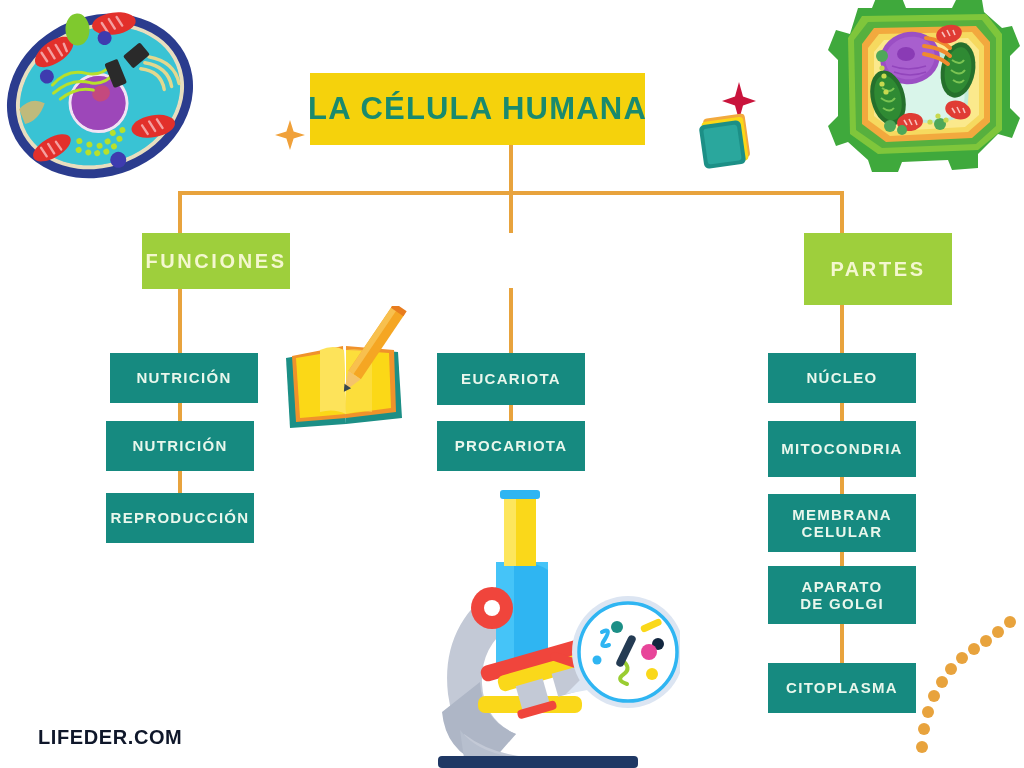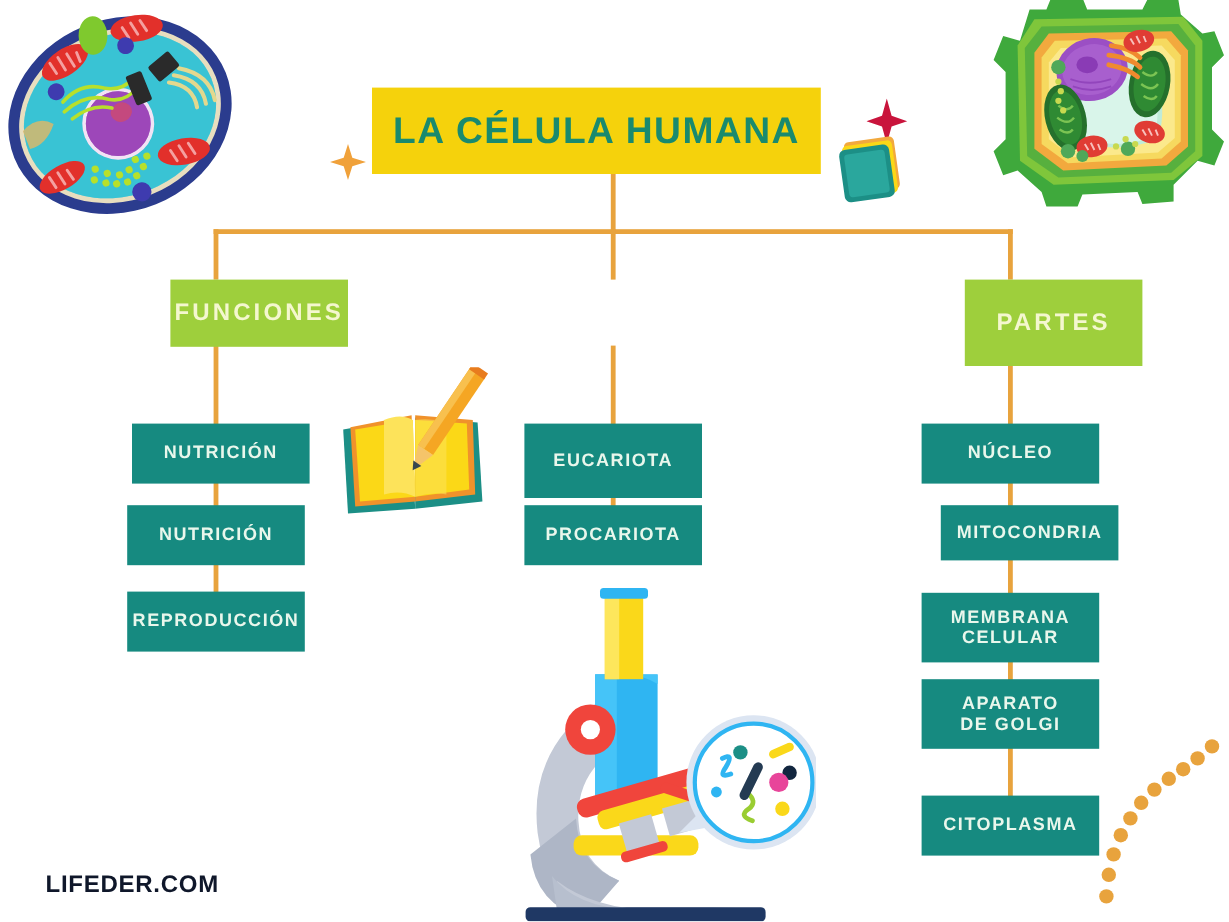--- a/index.html
+++ b/index.html
@@ -26,21 +26,21 @@
     position: absolute;
     background: #E8A33D;
     z-index: 1;
   }
 
   
   .title-banner {
     position: absolute;
     left: 310px;
     top: 73px;
-    width: 374px;
+    width: 335px;
     height: 72px;
     background: #F5D20C;
     z-index: 5;
     display: flex;
     align-items: center;
     justify-content: center;
   }
   .title-text {
     font-size: 31px;
     font-weight: bold;
@@ -405,34 +405,34 @@
   <div class="item-box" style="left:110px; top:353px; width:148px; height:50px;">
     <span class="item-label">NUTRICIÓN</span>
   </div>
   <div class="item-box" style="left:106px; top:421px; width:148px; height:50px;">
     <span class="item-label">NUTRICIÓN</span>
   </div>
   <div class="item-box" style="left:106px; top:493px; width:148px; height:50px;">
     <span class="item-label">REPRODUCCIÓN</span>
   </div>
 
-  <div class="item-box" style="left:437px; top:353px; width:148px; height:62px;">
+  <div class="item-box" style="left:437px; top:353px; width:148px; height:52px;">
     <span class="item-label">EUCARIOTA</span>
   </div>
   <div class="item-box" style="left:437px; top:421px; width:148px; height:50px;">
     <span class="item-label">PROCARIOTA</span>
   </div>
 
   <div class="cat-box" style="left:768px; top:233px; width:148px; height:72px;">
     <span class="cat-label">PARTES</span>
   </div>
   <div class="item-box" style="left:768px; top:353px; width:148px; height:50px;">
     <span class="item-label">NÚCLEO</span>
   </div>
-  <div class="item-box" style="left:784px; top:421px; width:148px; height:46px;">
+  <div class="item-box" style="left:768px; top:421px; width:148px; height:56px;">
     <span class="item-label">MITOCONDRIA</span>
   </div>
   <div class="item-box" style="left:768px; top:494px; width:148px; height:58px;">
     <span class="item-label">MEMBRANA
 CELULAR</span>
   </div>
   <div class="item-box" style="left:768px; top:566px; width:148px; height:58px;">
     <span class="item-label">APARATO
 DE GOLGI</span>
   </div>

